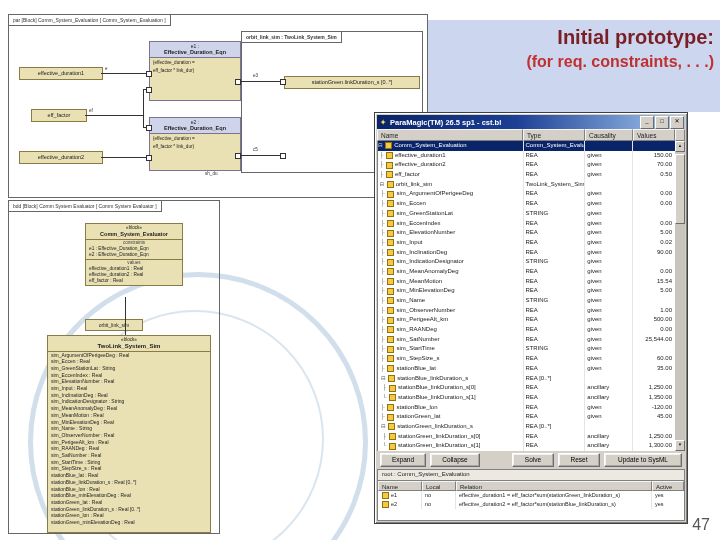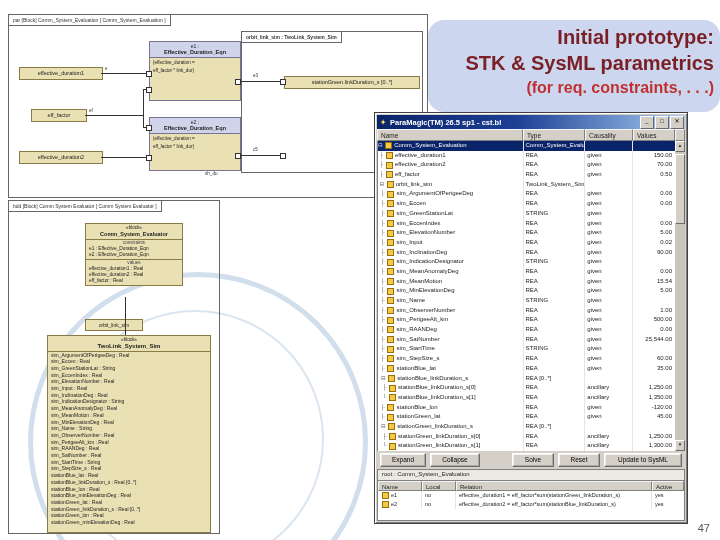--- a/index.html
+++ b/index.html
@@ -3,21 +3,21 @@
 <meta charset="utf-8">
 <style>
   html,body{margin:0;padding:0;background:#888;}
   .slide{position:relative;width:720px;height:540px;background:#ffffff;overflow:hidden;
          font-family:"Liberation Sans",sans-serif;color:#222;}
   
   .wm-outer{position:absolute;left:28px;top:272px;width:330px;height:330px;border:5px solid rgba(163,190,216,.5);border-radius:50%;z-index:0;}
   .wm-inner{position:absolute;left:66px;top:310px;width:254px;height:254px;border:2px solid rgba(163,190,216,.4);border-radius:50%;z-index:0;}
   
   .title-band{position:absolute;left:428px;top:20px;width:292px;height:92px;background:#ccd6ee;z-index:2;
-              text-align:right;padding:4px 6px 0 0;box-sizing:border-box;border-radius:16px;}
+              text-align:right;padding:4px 6px 0 0;box-sizing:border-box;}
   .t1,.t2{font-size:20px;font-weight:bold;color:#7b1f26;line-height:26px;}
   .t3{font-size:16px;font-weight:bold;color:#c03030;line-height:23px;}
   
   .frame{position:absolute;border:1px solid #666;z-index:1;}
   .frame.white{background:#fff;}
   .ftab{position:absolute;left:0;top:0;height:10px;background:#fff;border-right:1px solid #666;border-bottom:1px solid #666;
         font-size:5px;line-height:10px;padding:0 4px;white-space:nowrap;color:#333;}
   .blk{position:absolute;background:#e9e0b4;border:1px solid #8a7b45;font-size:5.5px;line-height:11px;
        text-align:center;overflow:hidden;white-space:nowrap;color:#1c1c1c;}
   .cblk{position:absolute;background:#e9e0b4;border:1px solid #7a7396;font-size:5px;overflow:hidden;color:#1c1c1c;}
@@ -76,33 +76,32 @@
   .pm-strip{height:10px;background:#ece9e2;border:1px solid #808080;border-bottom:0;
             font-size:6px;line-height:9px;padding-left:4px;flex:0 0 auto;overflow:hidden;}
   .mini{flex:1;border:1px solid #808080;background:#fff;display:flex;flex-direction:column;overflow:hidden;}
   .mini-head{height:10px;display:flex;background:#d4d0c8;font-size:6px;flex:0 0 auto;}
   .mh{line-height:10px;padding-left:3px;border:1px solid;border-color:#f5f5f5 #808080 #808080 #f5f5f5;box-sizing:border-box;overflow:hidden;}
   .mh1{width:44px;} .mh2{width:34px;} .mh3{width:196px;} .mh4{width:32px;}
   .mini-row{display:flex;height:9px;font-size:5.5px;line-height:9px;}
   .mc{overflow:hidden;white-space:nowrap;box-sizing:border-box;border-right:1px solid #e4e4e4;padding-left:3px;}
   .mc1{width:44px;display:flex;align-items:center;} .mc2{width:34px;} .mc3{width:196px;} .mc4{width:32px;border-right:0;}
   
-  .pageno{position:absolute;right:10px;bottom:6px;font-size:11px;color:#555;z-index:4;}
+  .pageno{position:absolute;right:10px;bottom:6px;font-size:16px;color:#555;z-index:4;}
 </style>
 </head>
 <body>
 
 <div class="slide">
 
   <div class="wm-outer"></div>
   <div class="wm-inner"></div>
 
   <div class="title-band">
     <div class="t1">Initial prototype:</div>
-    <div class="t2">STK &amp; SysML parametrics</div>
     <div class="t3">(for req. constraints, . . .)</div>
   </div>
 
   <div class="frame white" style="left:8px;top:14px;width:418px;height:182px;">
     <div class="ftab">par [Block] Comm_System_Evaluation [ Comm_System_Evaluation ]</div>
 
     <div class="blk" style="left:10px;top:52px;width:82px;height:11px;">effective_duration1</div>
     <div class="blk" style="left:22px;top:94px;width:54px;height:11px;">eff_factor</div>
     <div class="blk" style="left:10px;top:136px;width:82px;height:11px;">effective_duration2</div>
 

